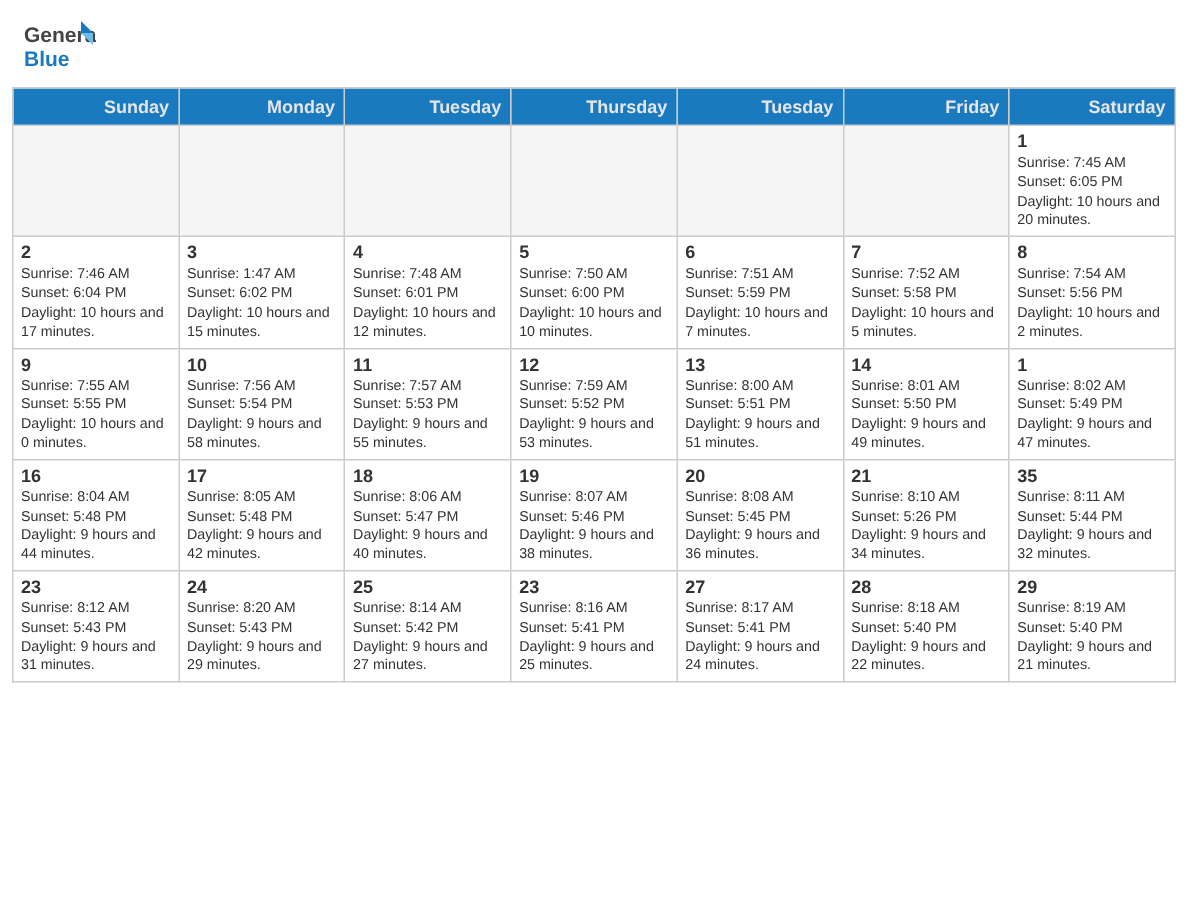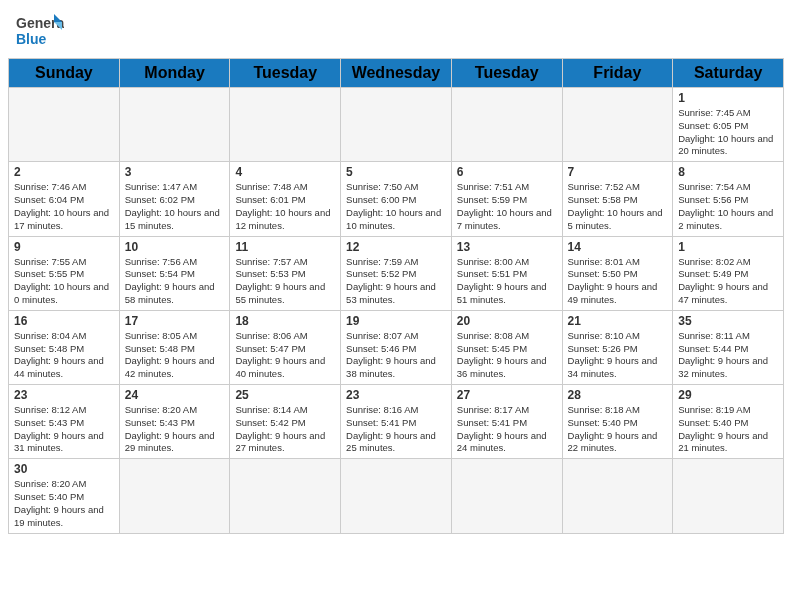--- a/index.html
+++ b/index.html
@@ -40,24 +40,24 @@
       color: #555;
     }
     .calendar {
       width: 100%;
       border-collapse: collapse;
       border: 1px solid #ccc;
       margin: 0 0 0 0;
     }
     .calendar th {
       background: #1a7abf;
-      color: #000000;
-      font-size: 16px;
+      color: #e5e5e5;
+      font-size: 12px;
       font-weight: bold;
-      text-align: center;
+      text-align: right;
       padding: 5px 6px;
       border: 1px solid #ccc;
       width: calc(100% / 7);
     }
     .calendar td {
       vertical-align: top;
       border: 1px solid #ccc;
       padding: 3px 5px;
       font-size: 10px;
       color: #333;
@@ -108,21 +108,21 @@
     </div>
   </div>
 
   <div class="calendar-wrap">
     <table class="calendar">
       <thead>
         <tr>
         <th>Sunday</th>
             <th>Monday</th>
             <th>Tuesday</th>
-            <th>Wednesday</th>
+            <th>Thursday</th>
             <th>Tuesday</th>
             <th>Friday</th>
             <th>Saturday</th>
           </tr>
       </thead>
       <tbody id="calendar-body">
       <tr class="week-row">
             <td class="empty"></td>
             <td class="empty"></td>
             <td class="empty"></td>
@@ -333,32 +333,17 @@
 Daylight: 9 hours
 and 22 minutes.</div>
             </td>
             <td>
               <div class="day-num">29</div>
               <div class="day-info">Sunrise: 8:19 AM
 Sunset: 5:40 PM
 Daylight: 9 hours
 and 21 minutes.</div>
             </td>
-          </tr>
-          <tr class="week-row-last">
-            <td>
-              <div class="day-num">30</div>
-              <div class="day-info">Sunrise: 8:20 AM
-Sunset: 5:40 PM
-Daylight: 9 hours
-and 19 minutes.</div>
-            </td>
-            <td class="empty"></td>
-            <td class="empty"></td>
-            <td class="empty"></td>
-            <td class="empty"></td>
-            <td class="empty"></td>
-            <td class="empty"></td>
           </tr>
         </tbody>
     </table>
   </div>
 </div>
 
 </body></html>

